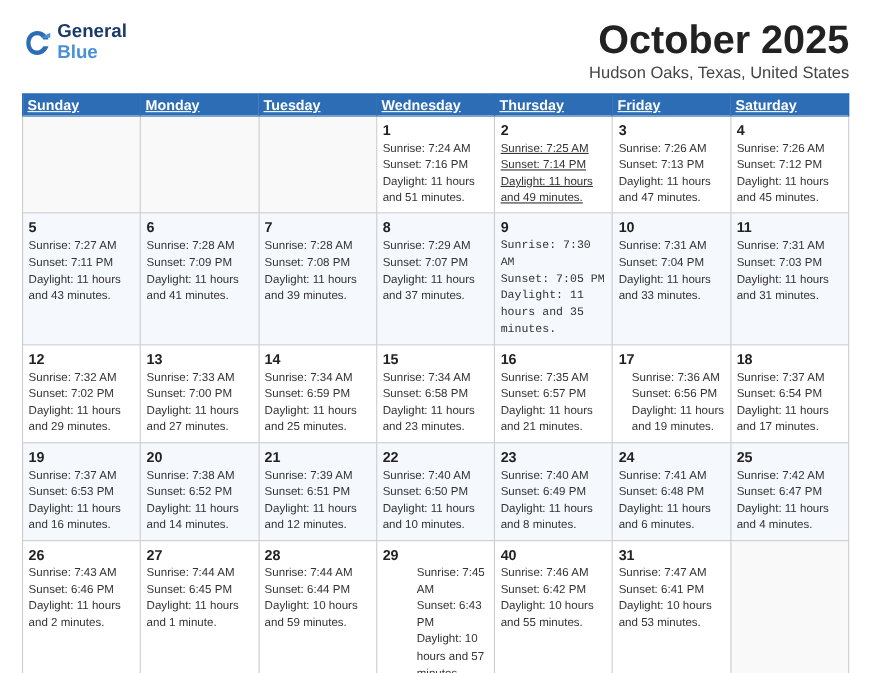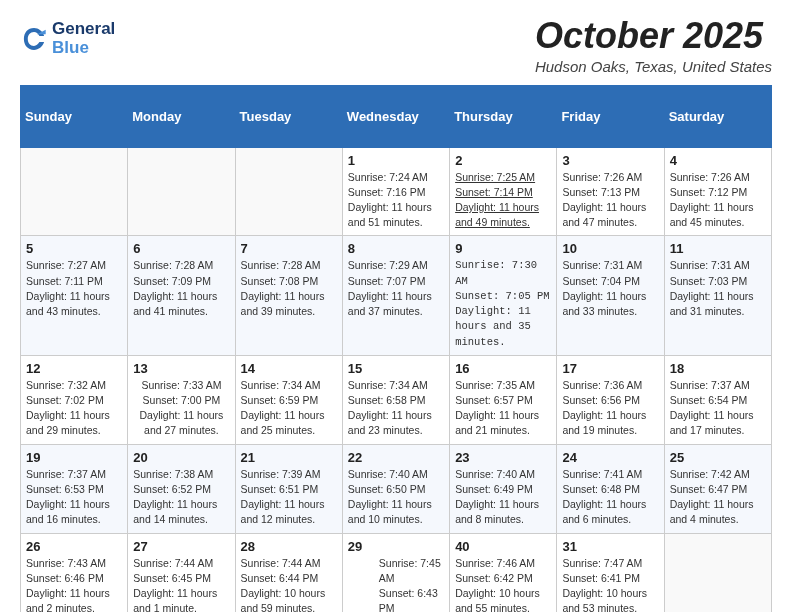--- a/index.html
+++ b/index.html
@@ -24,22 +24,21 @@
       display: flex;
       align-items: center;
       margin-top: 4px;
     }
     .logo-icon {
       width: 28px;
       height: 28px;
       margin-right: 4px;
     }
     .title-block {
-      text-align: left;
-      font-style: italic;
+      text-align: right;
     }
     .month-title {
       font-size: 36px;
       font-weight: bold;
       color: #222;
       line-height: 1.1;
     }
     .location {
       font-size: 15px;
       color: #444;
@@ -48,23 +47,24 @@
     .calendar {
       width: 100%;
       border-collapse: collapse;
       border: 1px solid #ccc;
     }
     .calendar th {
       background: #2d6db5;
       color: #fff;
       font-size: 13px;
       font-weight: bold;
-      padding: 23px 4px;
+      padding: 2px 4px;
       text-align: left;
       border: 1px solid #2d6db5;
+      text-decoration: underline;
     }
     .calendar td {
       width: calc(100% / 7);
       vertical-align: top;
       padding: 5px 5px 5px 5px;
       border: 1px solid #ccc;
       font-size: 11px;
       color: #333;
       background: #fff;
       min-height: 80px;
@@ -202,21 +202,21 @@
         </tr>
         <tr>
           <td>
             <div class="day-num">12</div>
             <div class="day-info" style="white-space: pre-line;">Sunrise: 7:32 AM
 Sunset: 7:02 PM
 Daylight: 11 hours and 29 minutes.</div>
           </td>
           <td>
             <div class="day-num">13</div>
-            <div class="day-info" style="white-space: pre-line; text-align: center;">Sunrise: 7:33 AM
+            <div class="day-info" style="white-space: pre-line;">Sunrise: 7:33 AM
 Sunset: 7:00 PM
 Daylight: 11 hours and 27 minutes.</div>
           </td>
           <td>
             <div class="day-num">14</div>
             <div class="day-info" style="white-space: pre-line;">Sunrise: 7:34 AM
 Sunset: 6:59 PM
 Daylight: 11 hours and 25 minutes.</div>
           </td>
           <td>
@@ -226,21 +226,21 @@
 Daylight: 11 hours and 23 minutes.</div>
           </td>
           <td>
             <div class="day-num">16</div>
             <div class="day-info" style="white-space: pre-line;">Sunrise: 7:35 AM
 Sunset: 6:57 PM
 Daylight: 11 hours and 21 minutes.</div>
           </td>
           <td>
             <div class="day-num">17</div>
-            <div class="day-info" style="white-space: pre-line;">Sunrise: 7:36 AM
+            <div class="day-info" style="white-space: pre-line; margin-left: 12px;">Sunrise: 7:36 AM
 Sunset: 6:56 PM
 Daylight: 11 hours and 19 minutes.</div>
           </td>
           <td>
             <div class="day-num">18</div>
             <div class="day-info" style="white-space: pre-line;">Sunrise: 7:37 AM
 Sunset: 6:54 PM
 Daylight: 11 hours and 17 minutes.</div>
           </td>
         </tr>

